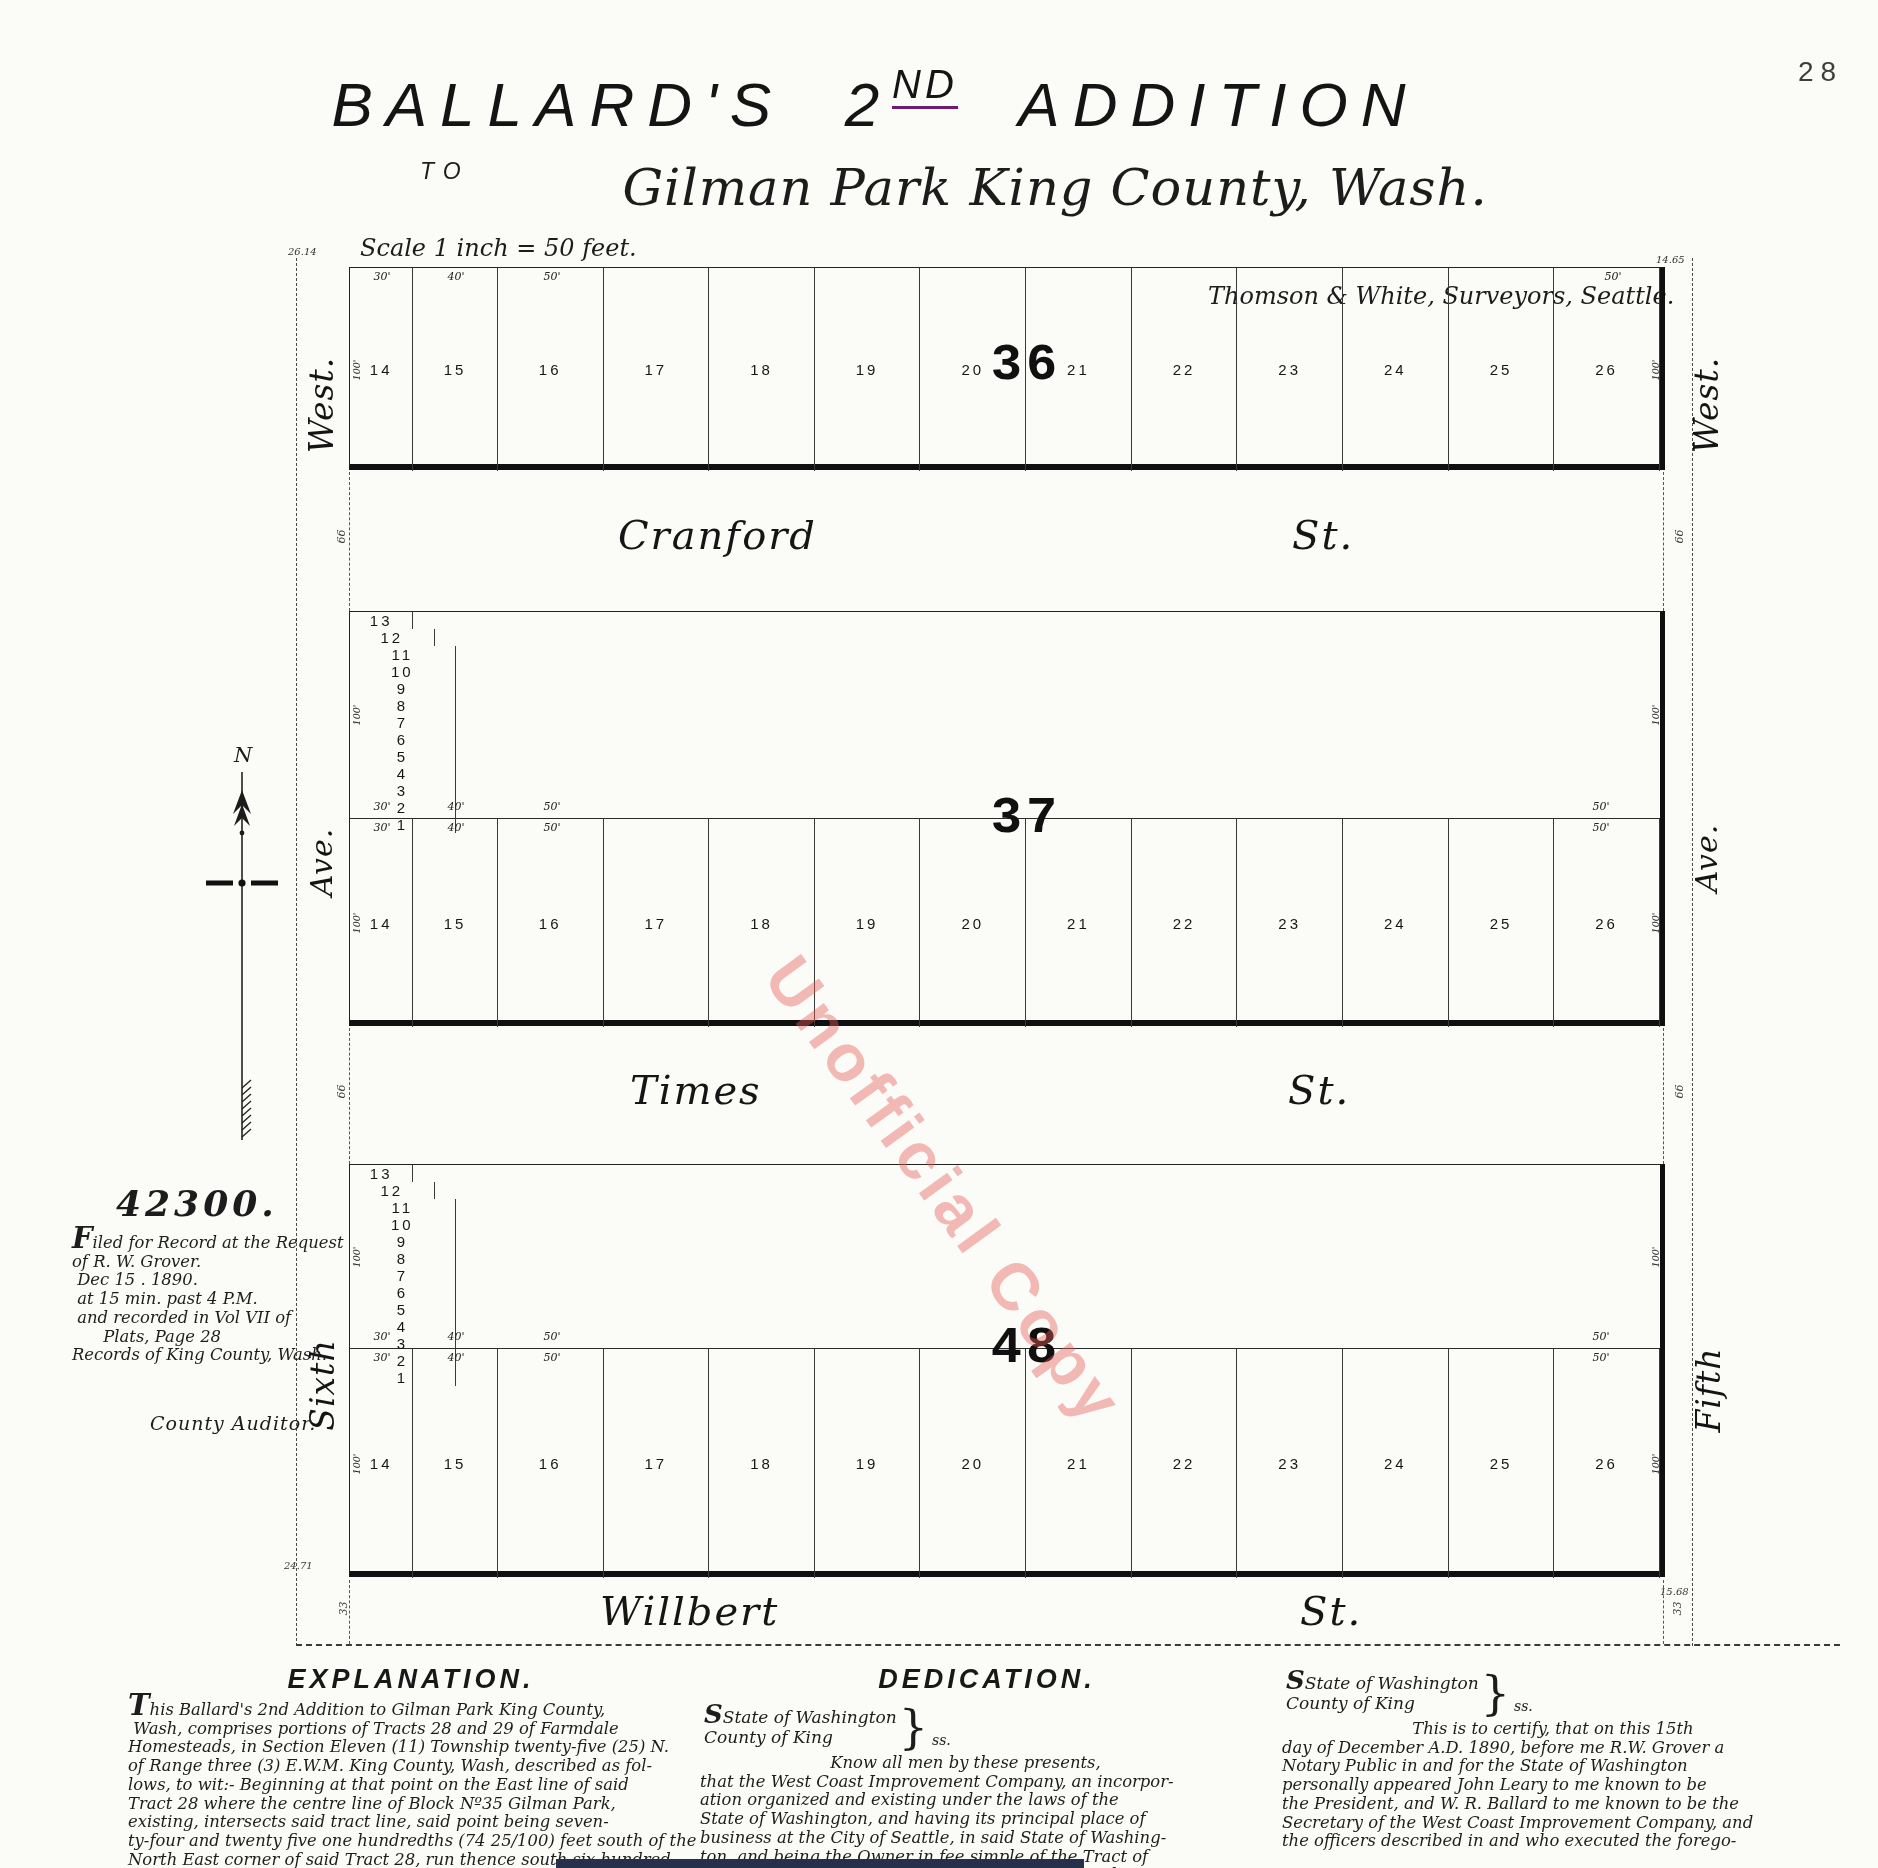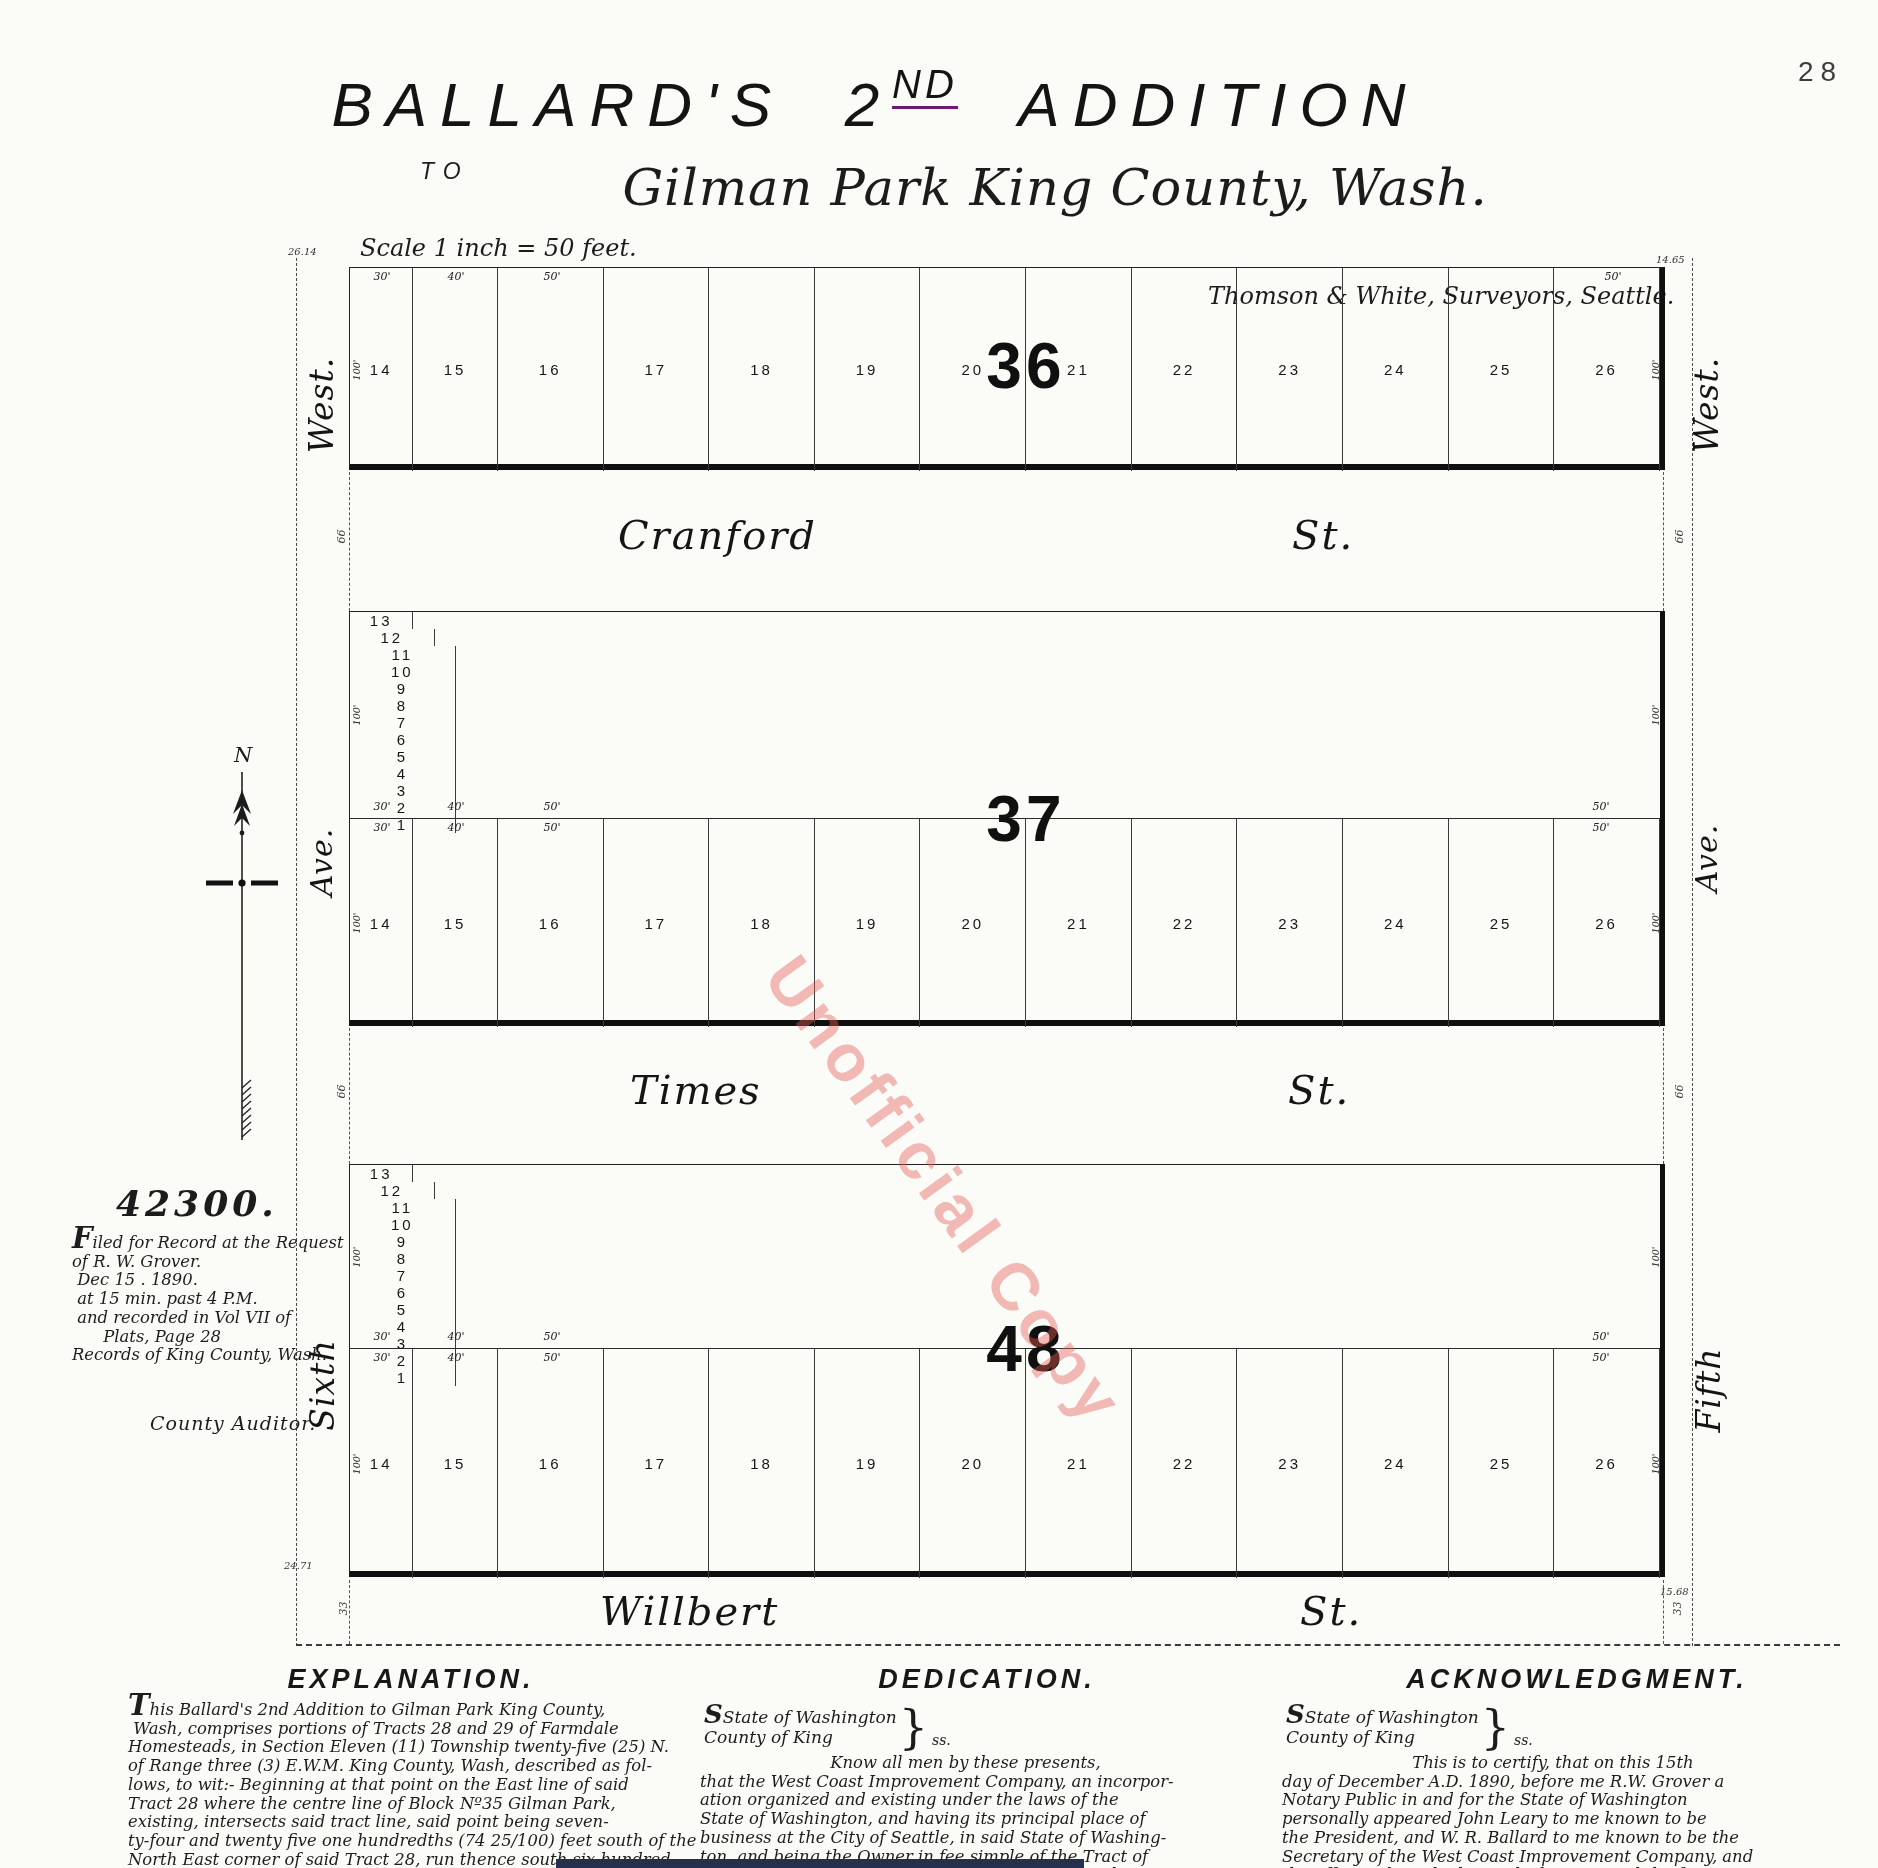--- a/index.html
+++ b/index.html
@@ -36,21 +36,21 @@
     left:349px;width:1316px;box-sizing:border-box;background:transparent;
     border:1.6px solid #222;border-right:5px solid #101010;border-bottom:6px solid #101010;
   }
   .lot-row{display:flex;position:relative;box-sizing:border-box;}
   .lot-row.sep{border-bottom:1.6px solid #2a2a2a;flex-direction:column;}
   .lot{box-sizing:border-box;border-right:1px solid #3a3a3a;display:flex;align-items:center;justify-content:center;}
   .lot:last-child{border-right:none;}
   .lot span{font-family:"Liberation Sans", sans-serif;font-size:15px;letter-spacing:3px;color:#161616;}
   .blocknum{
     position:absolute;transform:translate(-50%,-50%);z-index:5;
-    font-family:Liberation Sans, sans-serif;font-weight:700;font-size:64px;letter-spacing:4px;color:#101010;
+    font-family:Liberation Mono, monospace;font-weight:700;font-size:52px;letter-spacing:4px;color:#101010;
     background:rgba(251,251,248,0.0);line-height:1;text-align:center;
   }
   .dim{position:absolute;transform:translateX(-50%);font-size:11px;font-style:italic;color:#222;white-space:nowrap;z-index:4;}
   .dim-100{position:absolute;top:50%;font-size:9.5px;font-style:italic;color:#222;white-space:nowrap;}
   .dim-100.l{left:-4px;transform:translateY(-50%) rotate(-90deg);}
   .dim-100.r{right:-6px;transform:translateY(-50%) rotate(-90deg);}
   .corner-dim{font-size:10px;font-style:italic;color:#333;white-space:nowrap;}
   .street-name{font-style:italic;font-size:40px;letter-spacing:2px;color:#151515;white-space:nowrap;}
   .street-edge{border-left:1.4px dashed #555;width:0;}
   .street-w{font-size:11px;font-style:italic;transform:rotate(-90deg);color:#333;}
@@ -446,21 +446,20 @@
       <div class="hline">that the West Coast Improvement Company, an incorpor-</div>
       <div class="hline">ation organized and existing under the laws of the</div>
       <div class="hline">State of Washington, and having its principal place of</div>
       <div class="hline">business at the City of Seattle, in said State of Washing-</div>
       <div class="hline">ton, and being the Owner in fee simple of the Tract of</div>
       <div class="hline">land, comprising this Ballard's 2nd Addition to Gilman</div>
     </div>
 </div>
 
 <div class="abs section" id="sec-acknowledgment">
-  <h3>ACKNOWLEDGMENT.</h3>
   <div class="sworn">
     <div class="sl">
       <div><span class="cap">S</span><span>State of Washington</span></div>
       <div><span>County of King</span></div>
     </div>
     <span class="brace">}</span>
     <span class="ss">ss.</span>
   </div>
   <div>
       <div class="hline">                         This is to certify, that on this 15th</div>

